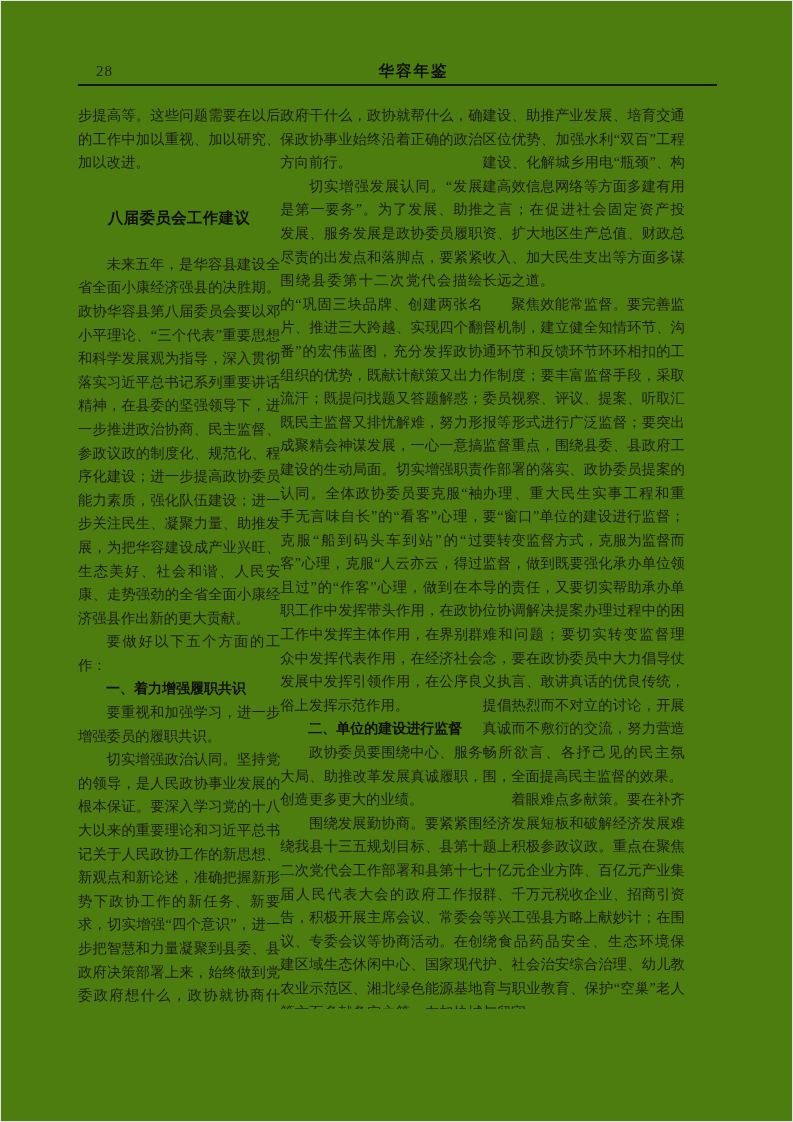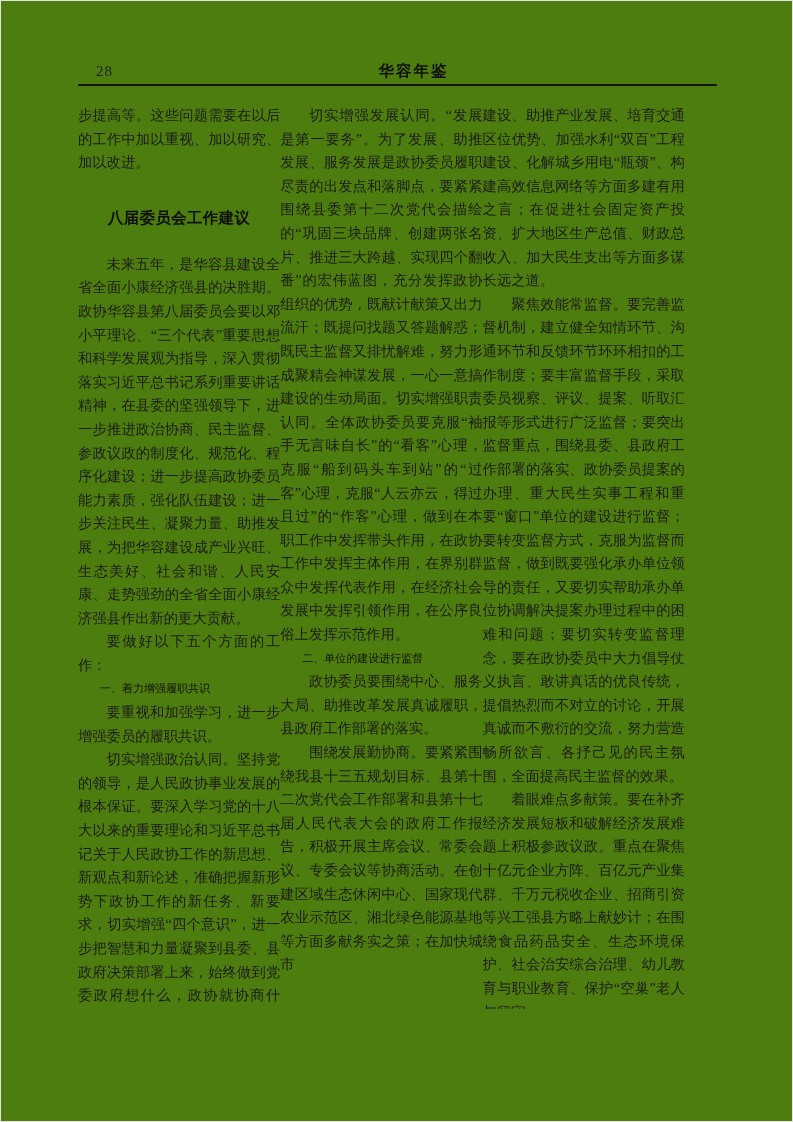--- a/index.html
+++ b/index.html
@@ -88,22 +88,22 @@
     font-family: Liberation Serif, serif;
     font-weight: bold;
     font-size: 15.3px;
     line-height: 18px;
     letter-spacing: 0.5px;
     color: #0f0f0f;
   }
   .sub-heading {
     text-indent: 2em;
     font-family: "Liberation Sans", "DejaVu Sans", sans-serif;
-    font-weight: normal;
-    font-size: 11px;
+    font-weight: bold;
+    font-size: 14px;
     color: #0f0f0f;
   }
 </style>
 </head>
 <body>
 
 <div class="page">
 
   <div class="page-header">
     <div class="page-number">28</div>
@@ -118,23 +118,24 @@
       <p class="cont">步提高等。这些问题需要在以后的工作中加以重视、加以研究、加以改进。</p>
       <p class="main-heading">八届委员会工作建议</p>
       <p class="para">未来五年，是华容县建设全省全面小康经济强县的决胜期。政协华容县第八届委员会要以邓小平理论、“三个代表”重要思想和科学发展观为指导，深入贯彻落实习近平总书记系列重要讲话精神，在县委的坚强领导下，进一步推进政治协商、民主监督、参政议政的制度化、规范化、程序化建设；进一步提高政协委员能力素质，强化队伍建设；进一步关注民生、凝聚力量、助推发展，为把华容建设成产业兴旺、生态美好、社会和谐、人民安康、走势强劲的全省全面小康经济强县作出新的更大贡献。</p>
       <p class="para">要做好以下五个方面的工作：</p>
       <p class="sub-heading">一、着力增强履职共识</p>
       <p class="para">要重视和加强学习，进一步增强委员的履职共识。</p>
       <p class="para">切实增强政治认同。坚持党的领导，是人民政协事业发展的根本保证。要深入学习党的十八大以来的重要理论和习近平总书记关于人民政协工作的新思想、新观点和新论述，准确把握新形势下政协工作的新任务、新要求，切实增强“四个意识”，进一步把智慧和力量凝聚到县委、县政府决策部署上来，始终做到党委政府想什么，政协就协商什么；党委</p>
     </div>
 
     <div class="col">
+      <p class="cont">政府干什么，政协就帮什么，确保政协事业始终沿着正确的政治方向前行。</p>
       <p class="para">切实增强发展认同。“发展是第一要务”。为了发展、助推发展、服务发展是政协委员履职尽责的出发点和落脚点，要紧紧围绕县委第十二次党代会描绘的“巩固三块品牌、创建两张名片、推进三大跨越、实现四个翻番”的宏伟蓝图，充分发挥政协组织的优势，既献计献策又出力流汗；既提问找题又答题解惑；既民主监督又排忧解难，努力形成聚精会神谋发展，一心一意搞建设的生动局面。切实增强职责认同。全体政协委员要克服“袖手无言味自长”的“看客”心理，克服“船到码头车到站”的“过客”心理，克服“人云亦云，得过且过”的“作客”心理，做到在本职工作中发挥带头作用，在政协工作中发挥主体作用，在界别群众中发挥代表作用，在经济社会发展中发挥引领作用，在公序良俗上发挥示范作用。</p>
       <p class="sub-heading">二、单位的建设进行监督</p>
-      <p class="para">政协委员要围绕中心、服务大局、助推改革发展真诚履职，县政府工作部署的落实。</p>
+      <p class="para">政协委员要围绕中心、服务大局、助推改革发展真诚履职，创造更多更大的业绩。</p>
       <p class="para">围绕发展勤协商。要紧紧围绕我县十三五规划目标、县第十二次党代会工作部署和县第十七届人民代表大会的政府工作报告，积极开展主席会议、常委会议、专委会议等协商活动。在创建区域生态休闲中心、国家现代农业示范区、湘北绿色能源基地等方面多献务实之策；在加快城市</p>
     </div>
 
     <div class="col">
       <p class="cont">建设、助推产业发展、培育交通区位优势、加强水利“双百”工程建设、化解城乡用电“瓶颈”、构建高效信息网络等方面多建有用之言；在促进社会固定资产投资、扩大地区生产总值、财政总收入、加大民生支出等方面多谋长远之道。</p>
       <p class="para">聚焦效能常监督。要完善监督机制，建立健全知情环节、沟通环节和反馈环节环环相扣的工作制度；要丰富监督手段，采取委员视察、评议、提案、听取汇报等形式进行广泛监督；要突出监督重点，围绕县委、县政府工作部署的落实、政协委员提案的办理、重大民生实事工程和重要“窗口”单位的建设进行监督；要转变监督方式，克服为监督而监督，做到既要强化承办单位领导的责任，又要切实帮助承办单位协调解决提案办理过程中的困难和问题；要切实转变监督理念，要在政协委员中大力倡导仗义执言、敢讲真话的优良传统，提倡热烈而不对立的讨论，开展真诚而不敷衍的交流，努力营造畅所欲言、各抒己见的民主氛围，全面提高民主监督的效果。</p>
       <p class="para">着眼难点多献策。要在补齐经济发展短板和破解经济发展难题上积极参政议政。重点在聚焦十亿元企业方阵、百亿元产业集群、千万元税收企业、招商引资等兴工强县方略上献妙计；在围绕食品药品安全、生态环境保护、社会治安综合治理、幼儿教育与职业教育、保护“空巢”老人与留守</p>
     </div>
 
   </div>

